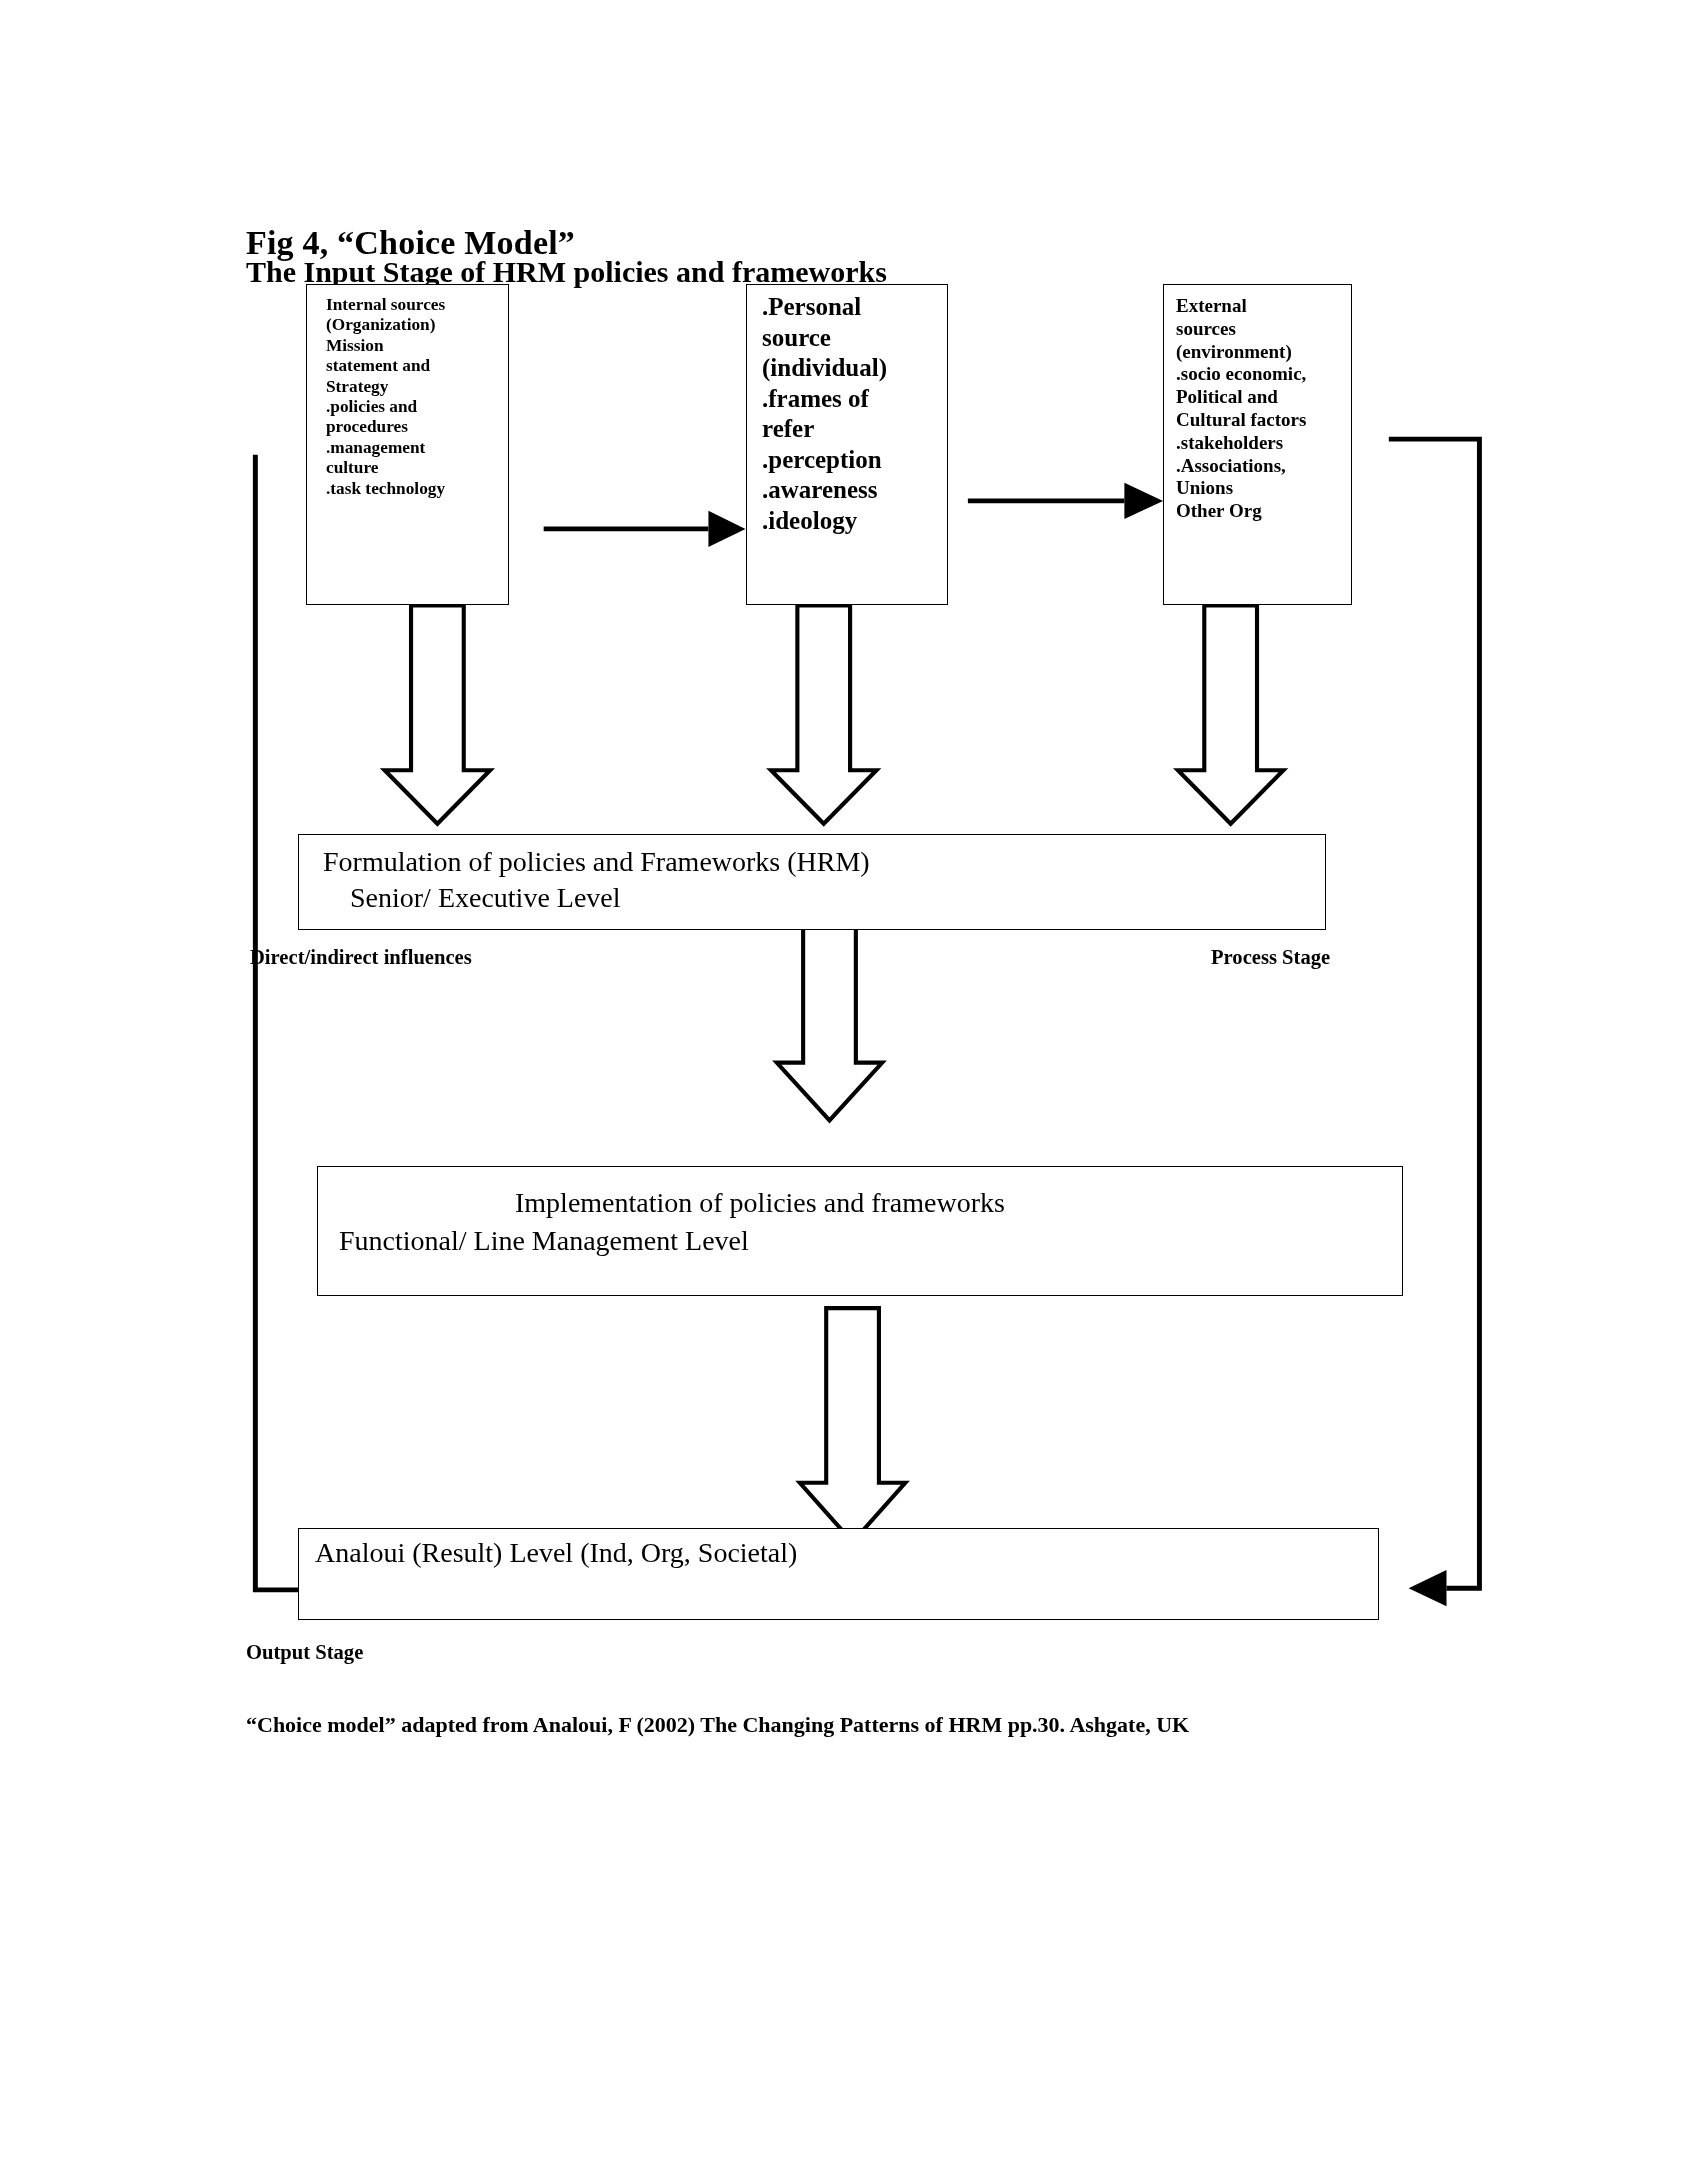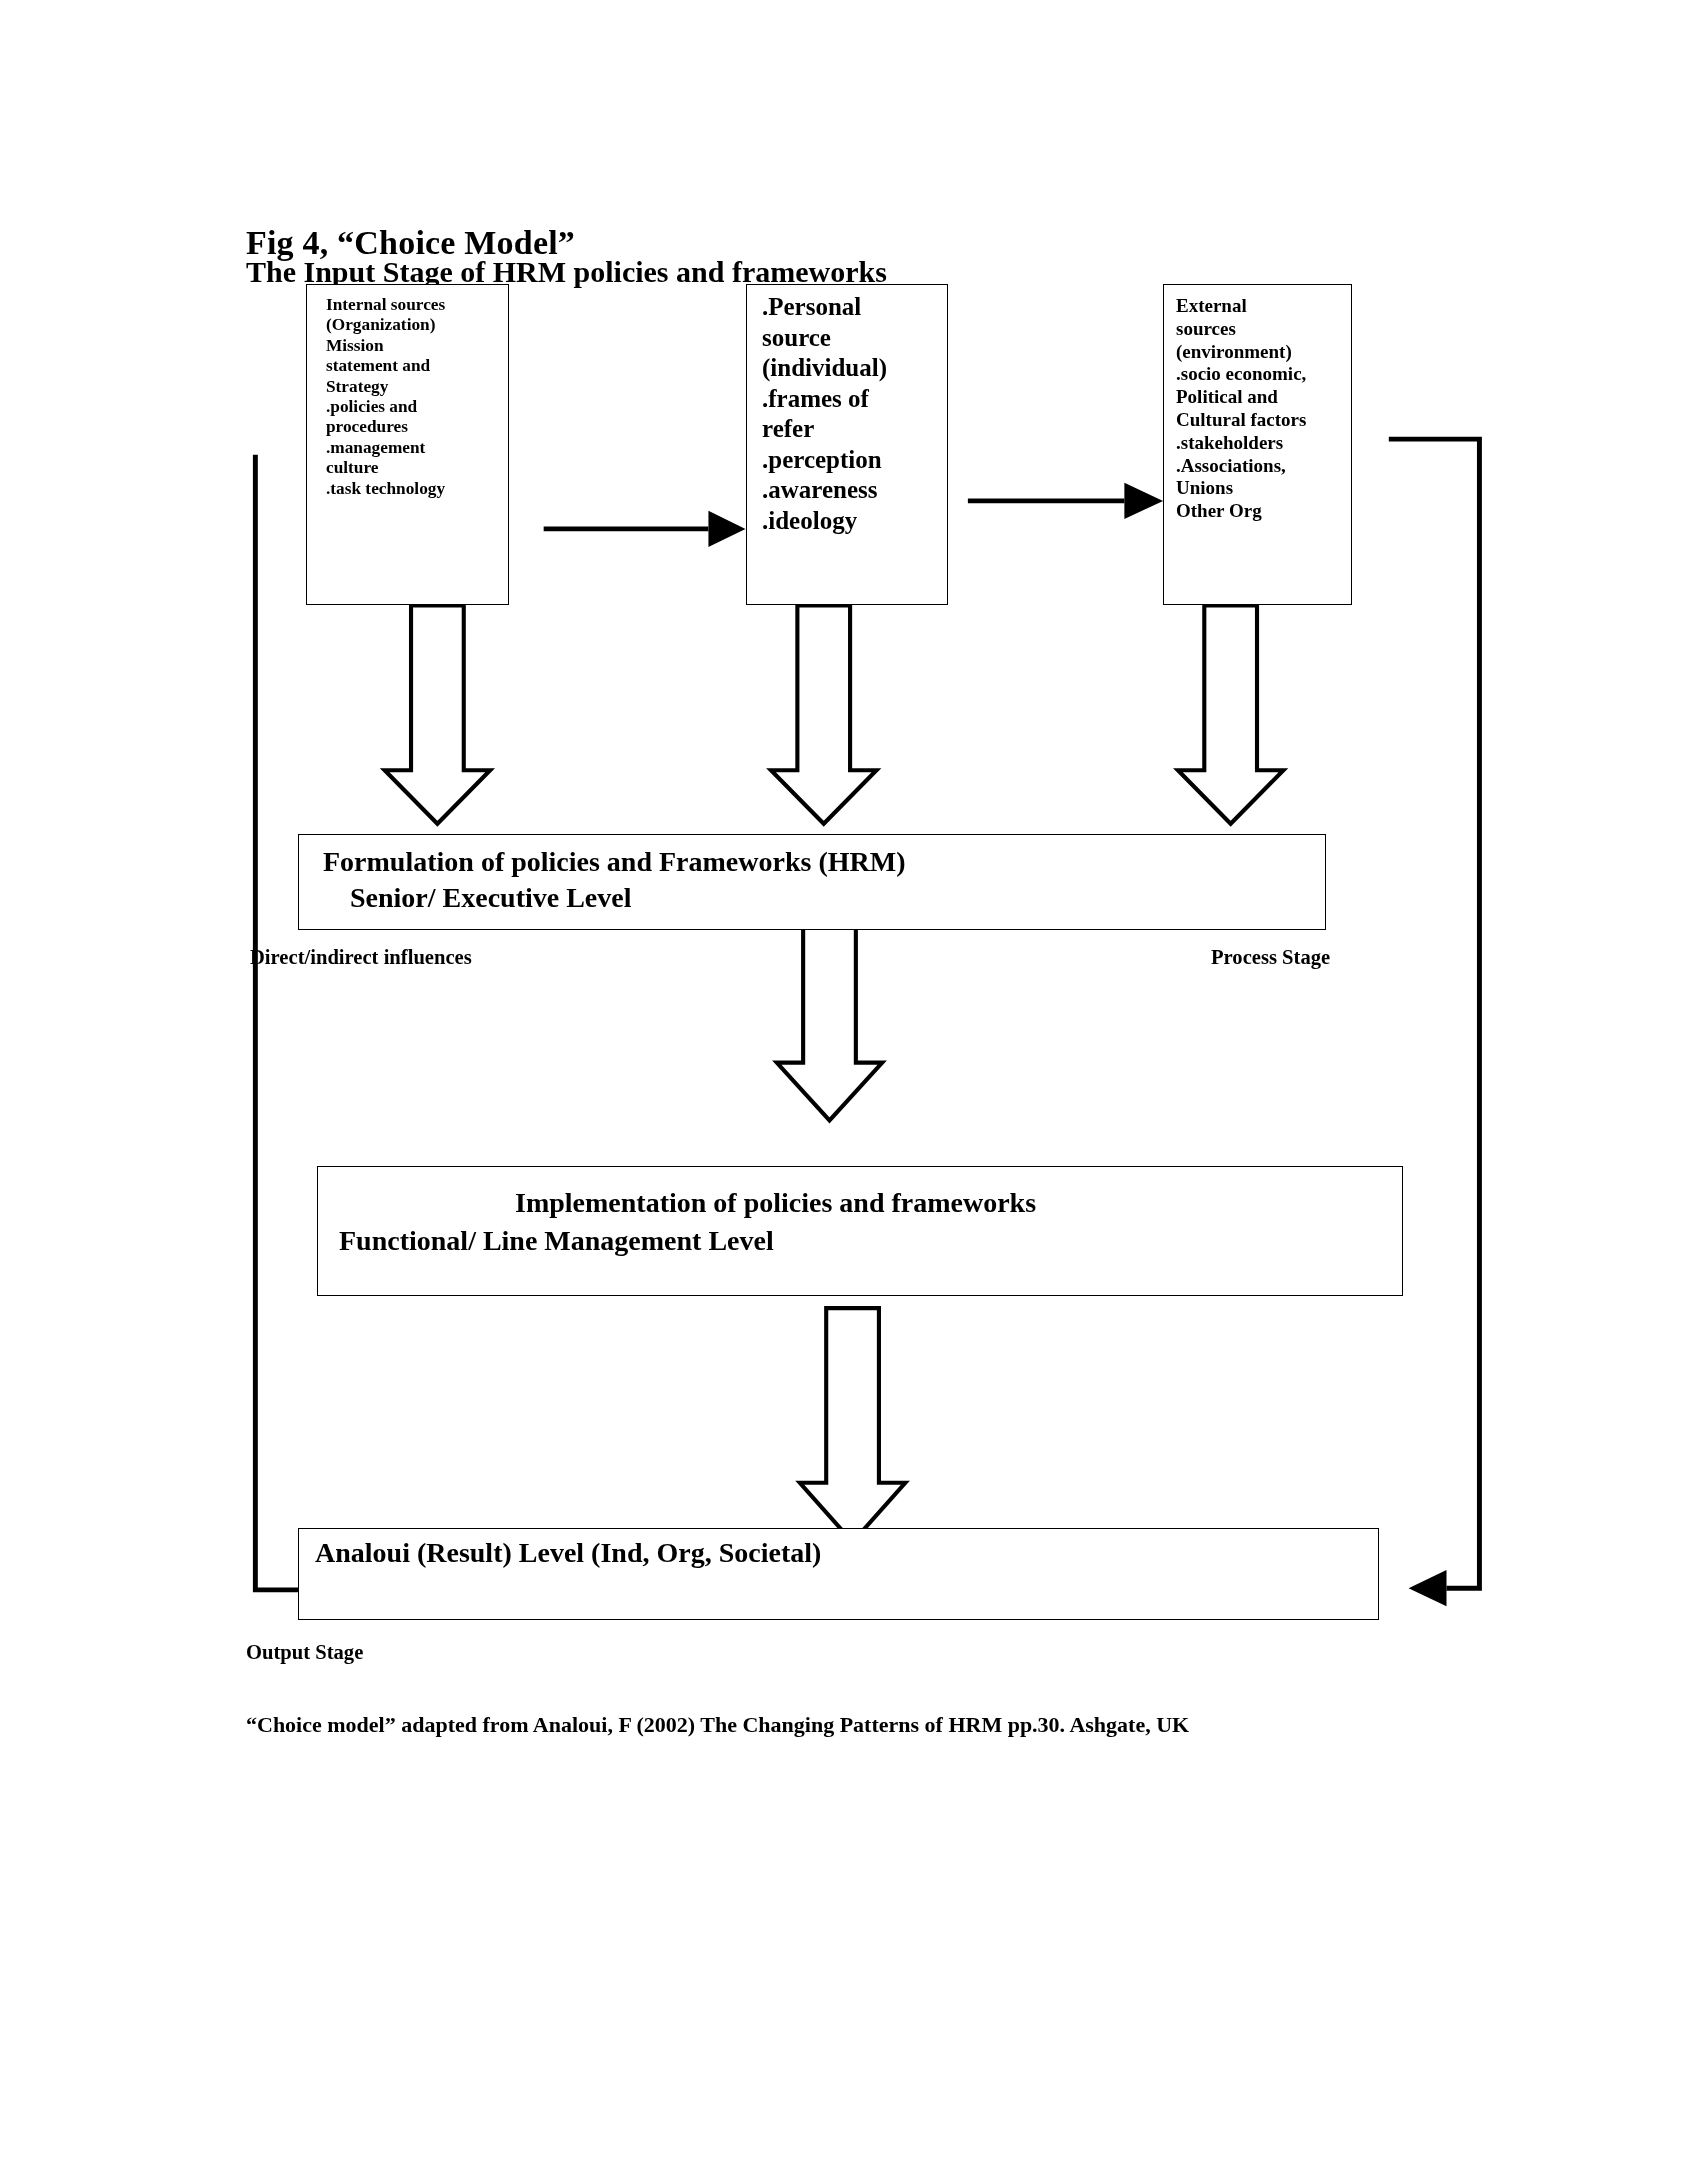--- a/index.html
+++ b/index.html
@@ -71,21 +71,21 @@
     line-height: 1.22;
   }
   .src-mid {
     font-size: 19px;
     line-height: 1.20;
   }
 
   
   .stage-text {
     position: absolute;
-    font-weight: bold;
+    font-weight: normal;
     font-size: 28px;
     line-height: 1.30;
     white-space: pre;
   }
 
   
   .label {
     position: absolute;
     font-weight: bold;
     font-size: 20.6px;

